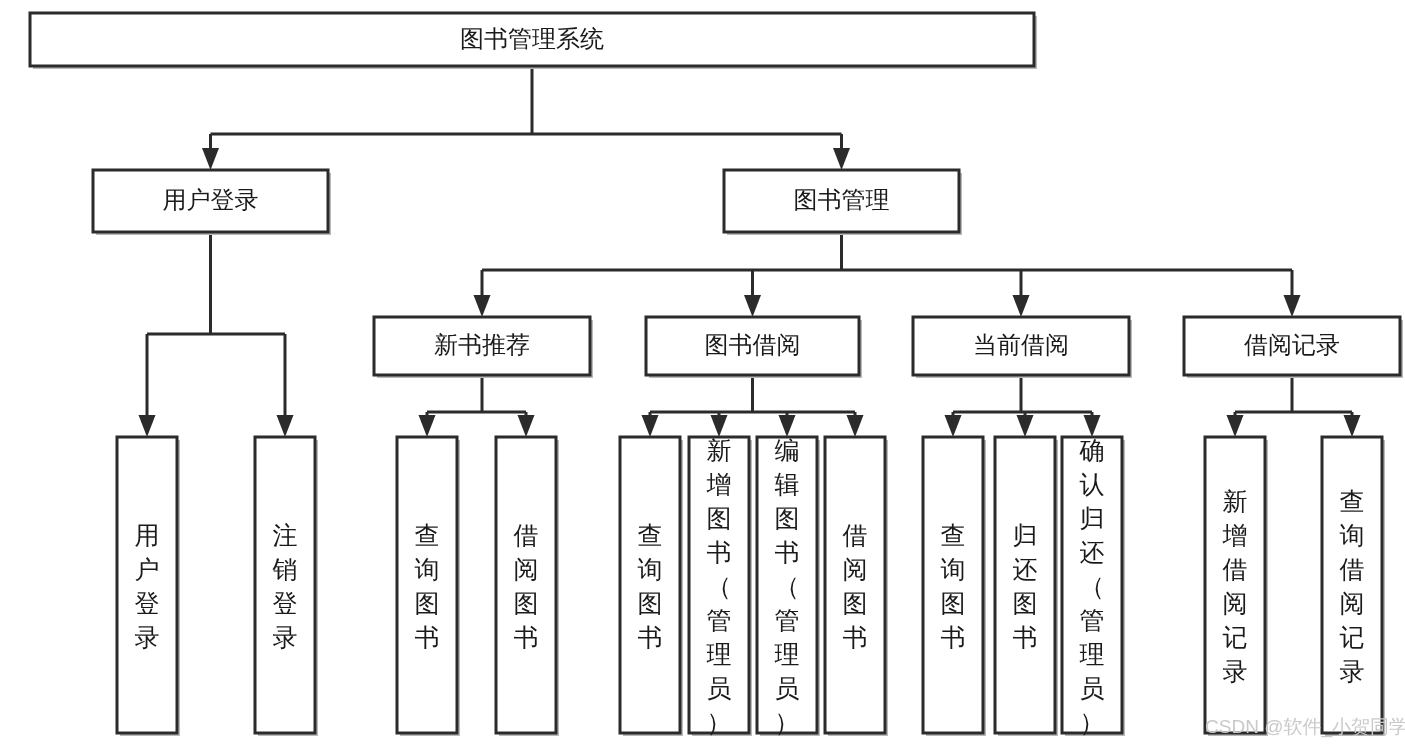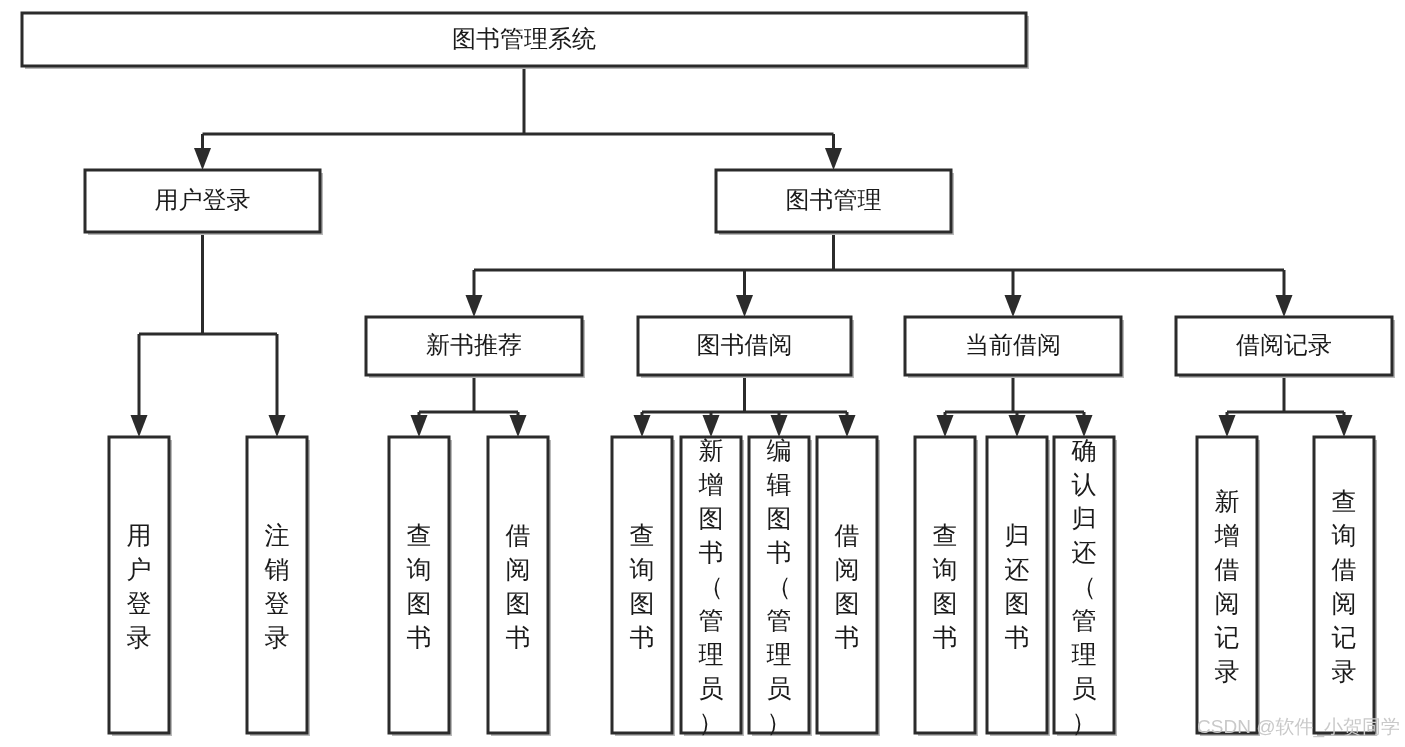--- a/index.html
+++ b/index.html
@@ -9,21 +9,21 @@
   }
   body {
     width: 1405px;
     height: 747px;
     font-family: "Liberation Sans", "DejaVu Sans", sans-serif;
     overflow: hidden;
     position: relative;
   }
   #diagram-root {
     position: absolute;
-    left: 4px;
+    left: 12px;
     top: 0;
     width: 1125px;
     height: 747px;
   }
   .node-rect {
     fill: #ffffff;
     stroke: #2b2b2b;
     stroke-width: 3;
   }
   .node-shadow {

